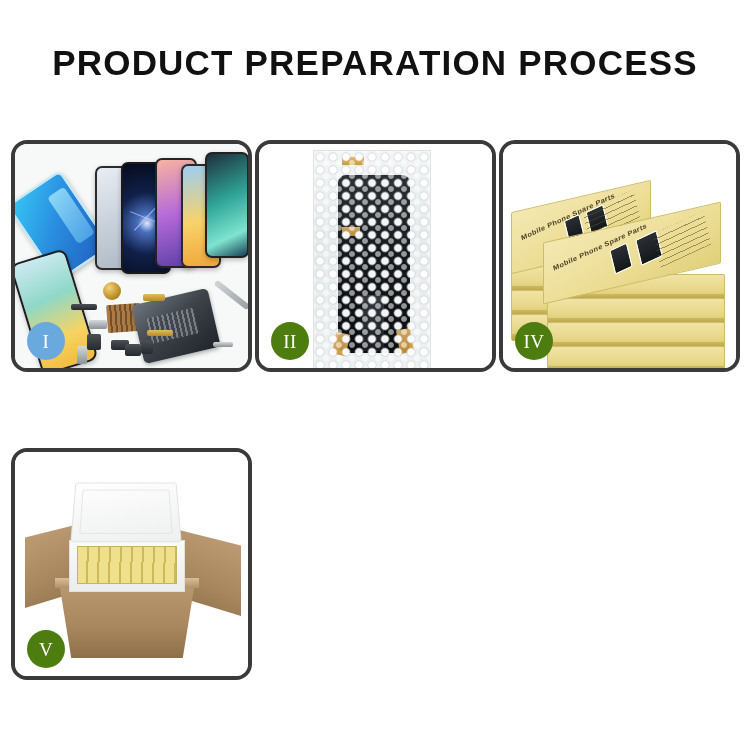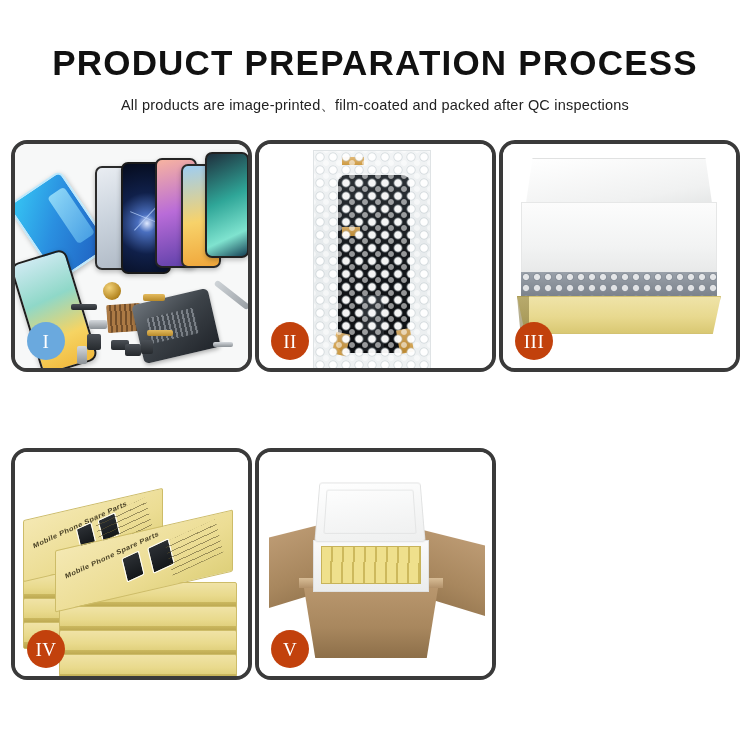--- a/index.html
+++ b/index.html
@@ -38,21 +38,21 @@
     border-radius: 16px;
     background: #ffffff;
     overflow: hidden;
   }
   .card-photo { position: absolute; inset: 0; overflow: hidden; }
 
   
   .badge {
     position: absolute; left: 12px; bottom: 8px;
     width: 38px; height: 38px; border-radius: 50%;
-    background: #c2410c;
+    background: #4d7c0f;
     display: flex; align-items: center; justify-content: center;
     color: #fff; font-family: "Liberation Serif", serif;
     font-size: 19px; line-height: 1; letter-spacing: .5px;
     z-index: 40;
   }
   .badge.light { background: #6aa9de; }
 
   
   .p1 { background: #f7f8f8; }
   .phone {
@@ -297,21 +297,20 @@
     background: rgba(136,110,76,.55);
   }
 </style>
 </head>
 <body>
 
 <div id="page">
 
   <div class="header">
     <div class="title">PRODUCT PREPARATION PROCESS</div>
-    <div class="subtitle">All products are image-printed、film-coated and packed after QC inspections</div>
   </div>
 
   <div class="grid">
 
     <div class="card">
       <div class="card-photo p1">
         <div class="phone ph-blue"></div>
         <div class="phone ph-glass"></div>
         <div class="phone ph-crack"></div>
         <div class="phone ph-purple"></div>
@@ -344,30 +343,20 @@
           </div>
           <div class="tape" style="left:28px; top:6px;   width:22px; height:8px;"></div>
           <div class="tape" style="left:28px; top:76px;  width:18px; height:9px;"></div>
           <div class="tape" style="left:20px; top:182px; width:14px; height:22px; transform:rotate(12deg);"></div>
           <div class="tape" style="left:84px; top:178px; width:14px; height:24px; transform:rotate(-10deg);"></div>
         </div>
         <div class="badge">II</div>
       </div>
     </div>
 
-    <div class="card">
-      <div class="card-photo p3">
-        <div class="b3-lid"></div>
-        <div class="b3-foam"></div>
-        <div class="b3-bubble"></div>
-        <div class="b3-base"></div>
-        <div class="b3-side"></div>
-        <div class="badge">III</div>
-      </div>
-    </div>
 
     <div class="card">
       <div class="card-photo p4">
         <div class="stack">
           <div class="sbox stackA" style="top:104px; width:116px;">
               <span class="edge"></span>
             </div>
           <div class="sbox stackA" style="top:128px; width:116px;">
               <span class="edge"></span>
             </div>

